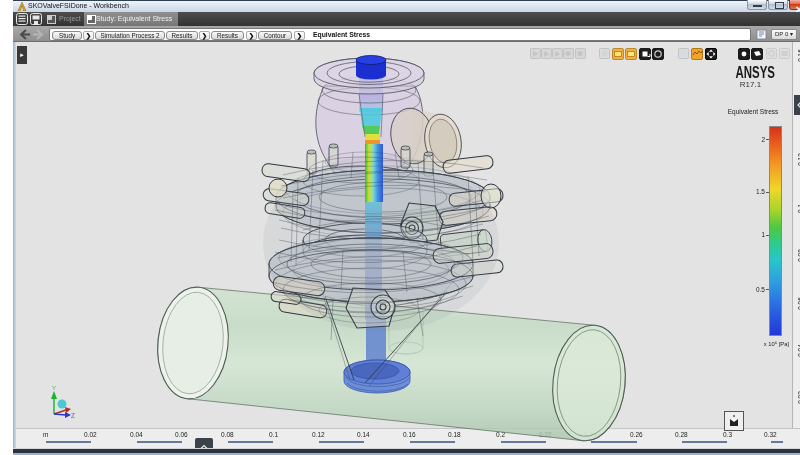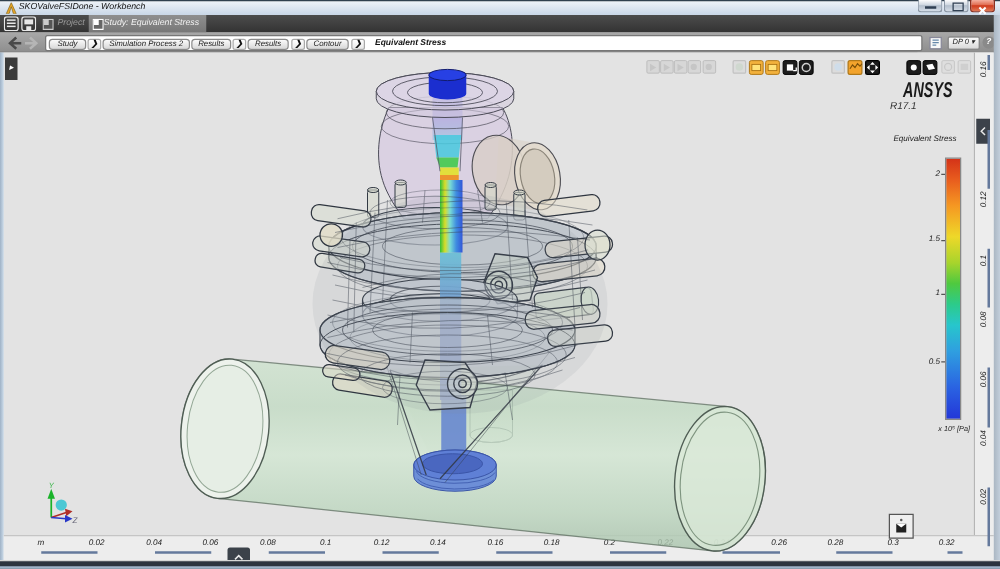--- a/index.html
+++ b/index.html
@@ -1,16 +1,16 @@
 <!DOCTYPE html>
 <html><head><meta charset="utf-8">
 <style>
   html,body{margin:0;padding:0;}
   body{width:800px;height:455px;overflow:hidden;font-family:"Liberation Sans",sans-serif;}
-  #win{position:absolute;left:0;top:0;width:734px;height:455px;background:#e3e3e3;font-style:italic;}
+  #win{position:absolute;left:13px;top:0;width:734px;height:455px;background:#e3e3e3;}
   .abs{position:absolute;}
   
   #titlebar{left:0;top:0;width:800px;height:12px;background:linear-gradient(#eef3f9,#c9d7e7);border-top:1px solid #30404e;box-sizing:border-box;}
   #title-text{left:15px;top:2px;font-size:7px;color:#111;}
   .winbtn{top:0;height:10px;width:20px;border:1px solid #8a96a4;border-top:none;box-sizing:border-box;border-radius:0 0 3px 3px;background:linear-gradient(#fdfdfd,#cdd6e0 45%,#b3bfcc 50%,#d6dee8);}
   #btn-close{background:linear-gradient(#f4b0a0,#e06a4e 45%,#cf3a1c 50%,#e07a58);border-color:#8a3020;}
   
   #menubar{left:0;top:12px;width:800px;height:14px;background:linear-gradient(#4c4c4c,#333);}
   .mtab{top:12px;height:14px;color:#9a9a9a;font-size:7px;line-height:14px;}
   #tab-active{left:71px;top:12px;width:94px;height:14px;background:linear-gradient(#8f8f8f,#777);color:#f2f2f2;font-size:7px;line-height:14px;}
@@ -25,21 +25,21 @@
   #rightstrip{left:795px;top:12px;width:5px;height:436px;background:linear-gradient(90deg,#aab6c2,#c2cedb);}
   
   #rightruler{left:779px;top:42px;width:16px;height:386px;background:#ededed;border-left:1px solid #b5b5b5;box-sizing:border-box;}
   #bottomruler{left:3px;top:428px;width:792px;height:20px;background:#ededed;border-top:1px solid #c5c5c5;box-sizing:border-box;}
   .rlab{font-size:6.5px;color:#222;}
   .vlab{font-size:6.5px;color:#222;transform:rotate(-90deg);transform-origin:center;}
   #statusbar{left:0;top:448px;width:800px;height:7px;background:#2c333e;border-top:1px solid #d5d5d5;border-bottom:2px solid #9eb2c8;box-sizing:border-box;}
   
   #ansys{left:712px;top:61px;width:60px;text-align:center;}
   #ansys b{display:inline-block;font-size:13.5px;color:#1a1a1a;transform:scale(0.85,1.27);transform-origin:center top;}
-  #ansys span{display:block;font-size:8px;color:#333;margin-top:1px;text-align:left;padding-right:9px;}
+  #ansys span{display:block;font-size:8px;color:#333;margin-top:1px;text-align:center;padding-right:9px;}
   #legtitle{left:706px;top:108px;width:68px;font-size:6.5px;color:#222;text-align:center;}
   #legbar{left:756px;top:126px;width:13px;height:210px;border:1px solid #888;box-sizing:border-box;
      background:linear-gradient(#d43318,#e85c1e 8%,#f59722 18%,#eed829 30%,#a8d42c 40%,#4fc93f 48%,#2ccb8a 56%,#27c6cc 64%,#2f9fe0 74%,#2a63e2 88%,#2337d8);}
   .leglab{font-size:6.5px;color:#222;text-align:right;width:14px;}
   #legunit{left:742px;top:341px;width:34px;font-size:5.8px;color:#222;text-align:right;}
   .tick{position:absolute;background:#555;width:3px;height:1px;}
 </style></head>
 <body>
 <div id="win">
 

